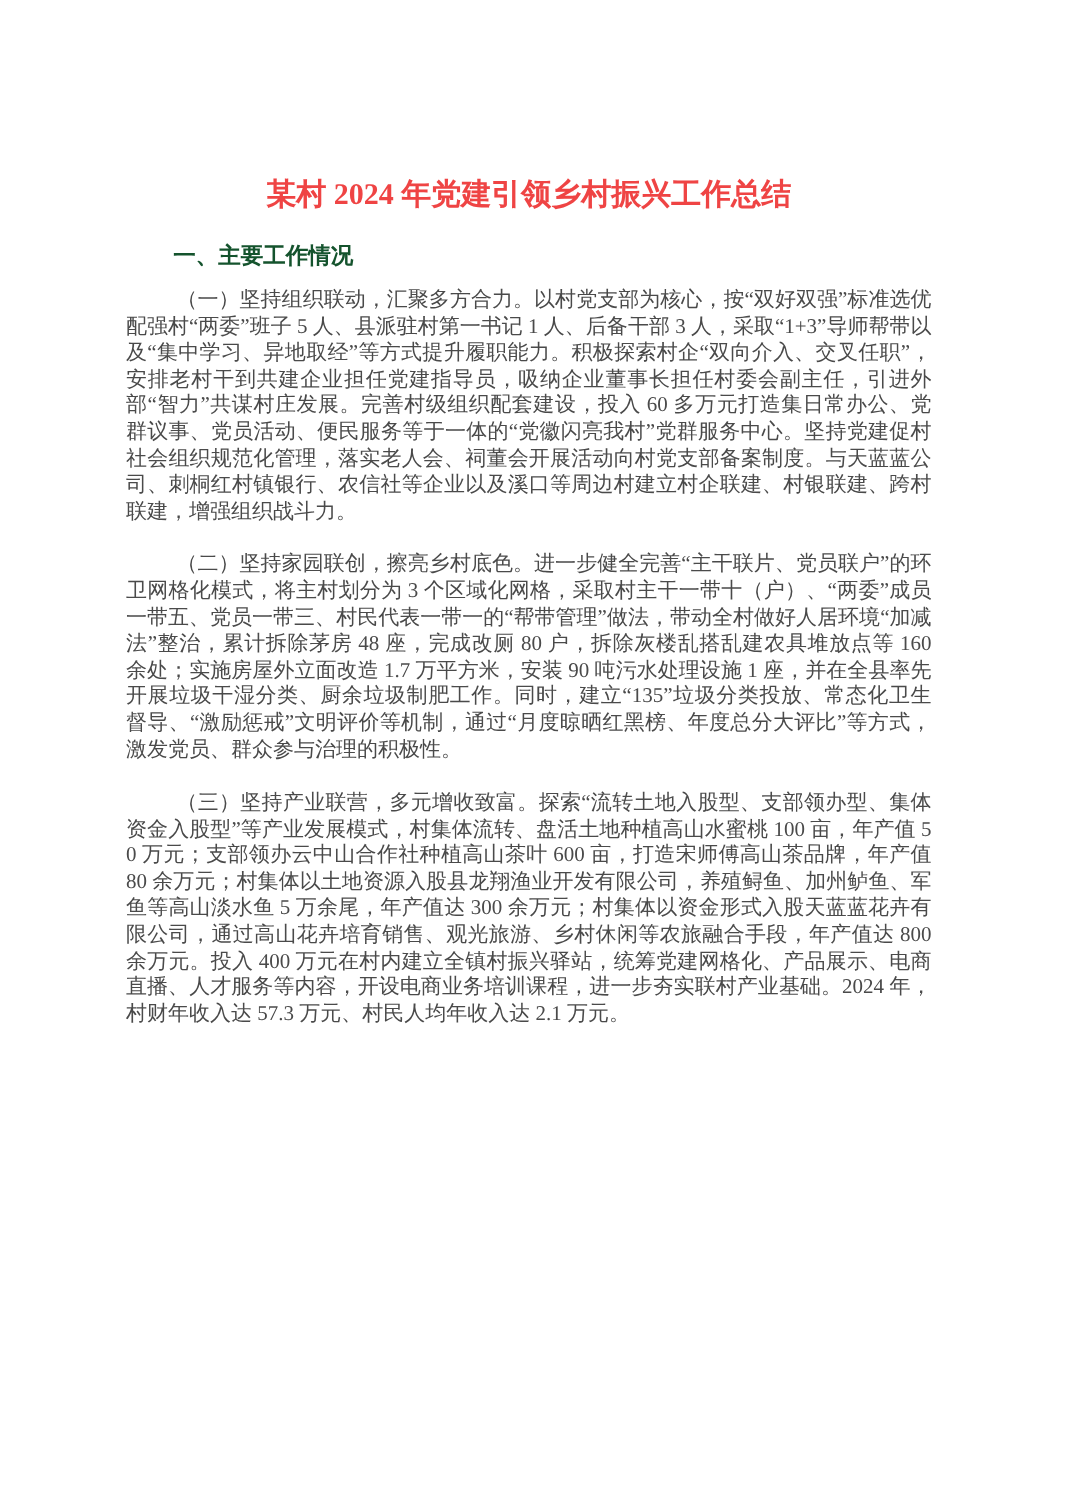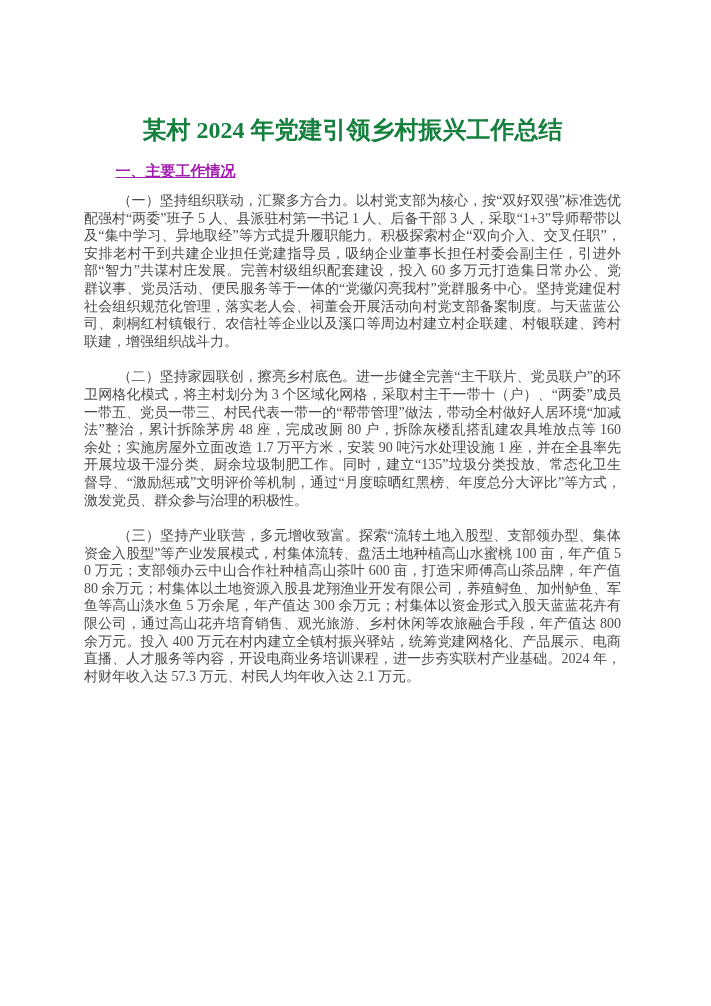--- a/index.html
+++ b/index.html
@@ -13,49 +13,48 @@
     height: 1006px;
     background: #ffffff;
     box-sizing: border-box;
     padding: 116px 90px 0 84px;
     overflow: hidden;
     font-family: "Liberation Serif", "DejaVu Serif", serif;
     color: #4a4a4a;
   }
   .title {
     margin: 0;
-    font-size: 24px;
+    font-size: 20px;
     line-height: 28px;
     font-weight: bold;
     text-align: center;
-    color: #15803d;
+    color: #ef4444;
     font-family: "Liberation Serif", "DejaVu Serif", serif;
   }
   .para {
     margin: 18px 0 0 0;
     font-size: 14px;
     line-height: 17.6px;
     text-align: justify;
     text-justify: inter-character;
     text-indent: 2.4em;
     color: #4a4a4a;
     word-break: break-all;
   }
   .para.intro {
     margin-top: 16px;
   }
   .section-heading {
     margin: 17px 0 0 0;
     font-size: 15px;
     line-height: 20px;
     font-weight: bold;
-    color: #a21caf;
+    color: #14532d;
     text-indent: 2.1em;
     font-family: "Liberation Sans", "DejaVu Sans", sans-serif;
-    text-decoration: underline;
   }
   .section-heading + .para {
     margin-top: 11px;
   }
 </style>
 </head>
 <body>
 
 <div class="page">
   <h1 class="title">某村 2024 年党建引领乡村振兴工作总结</h1>

